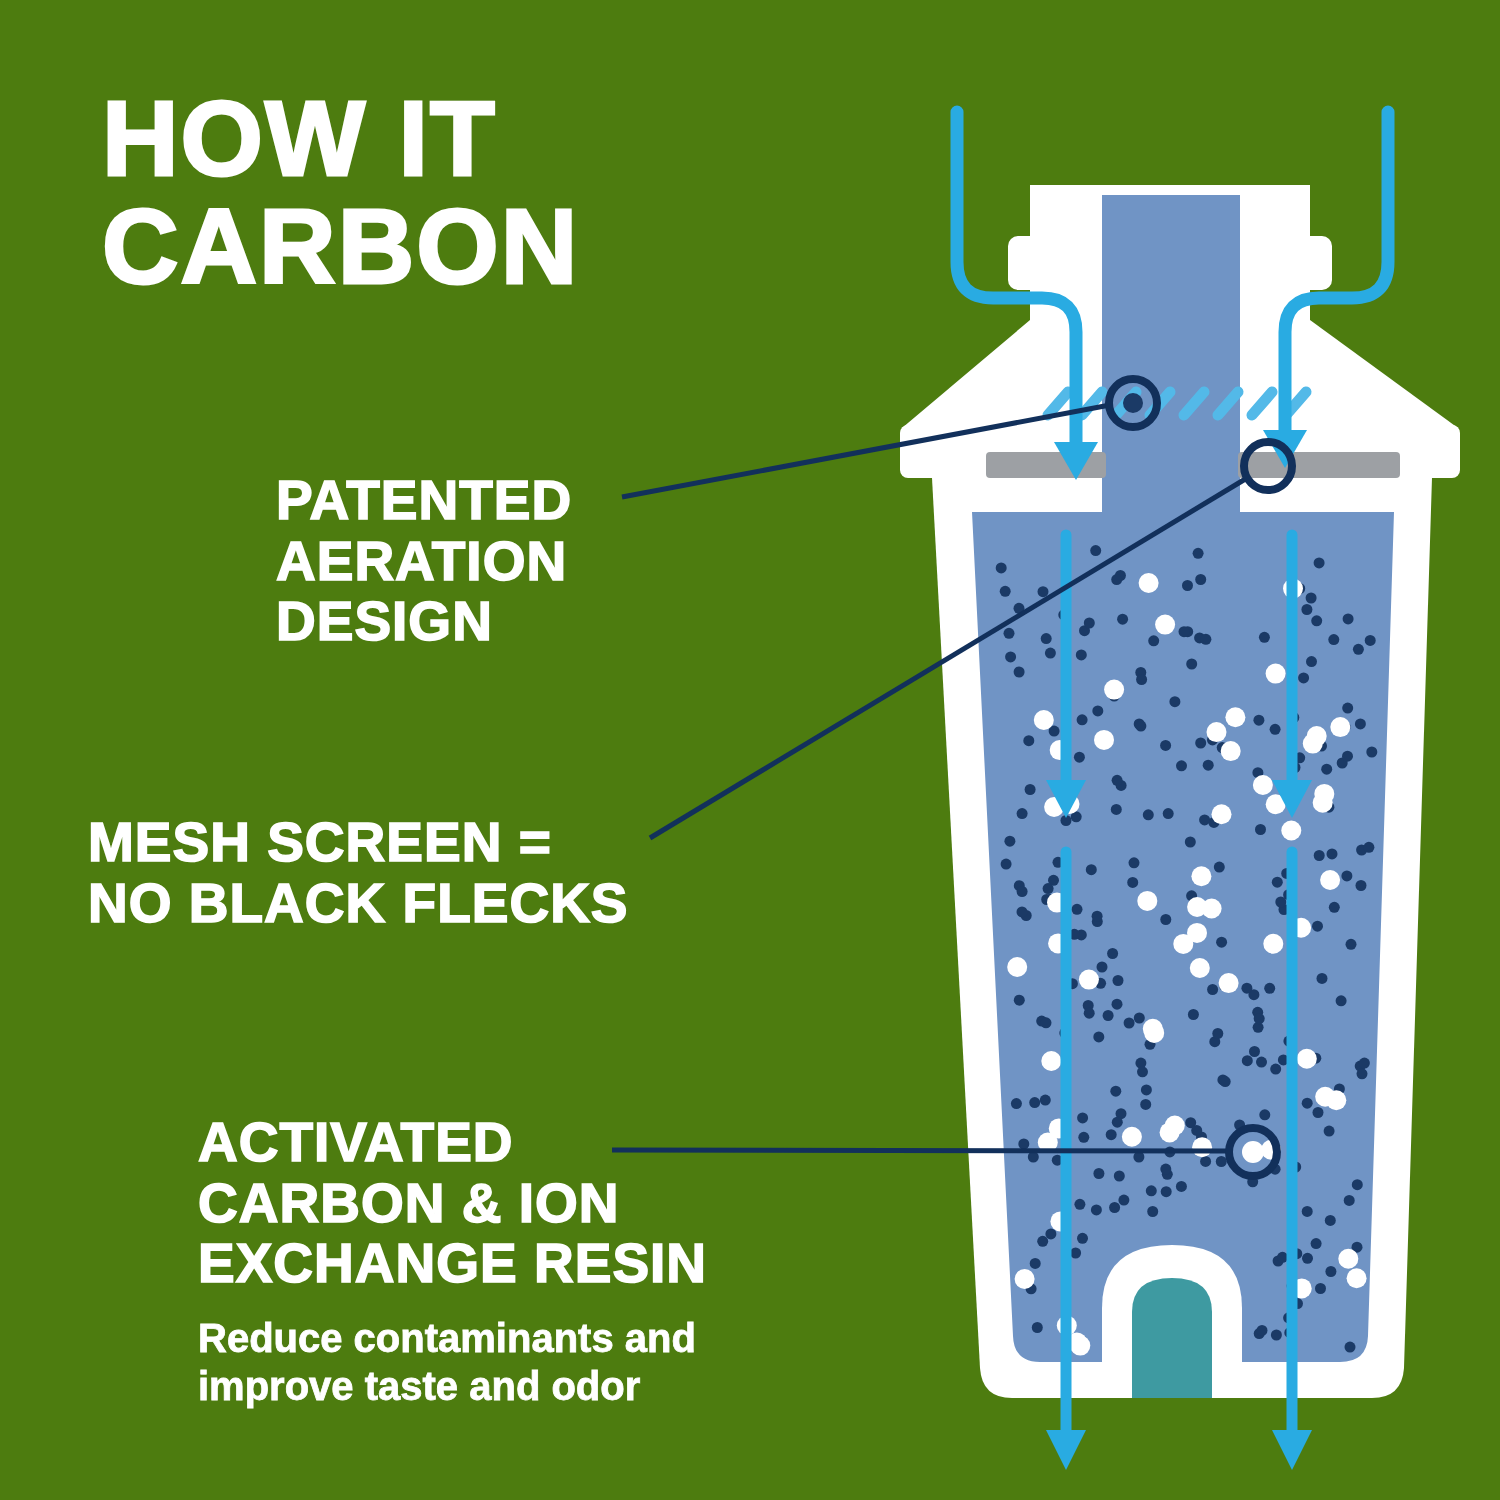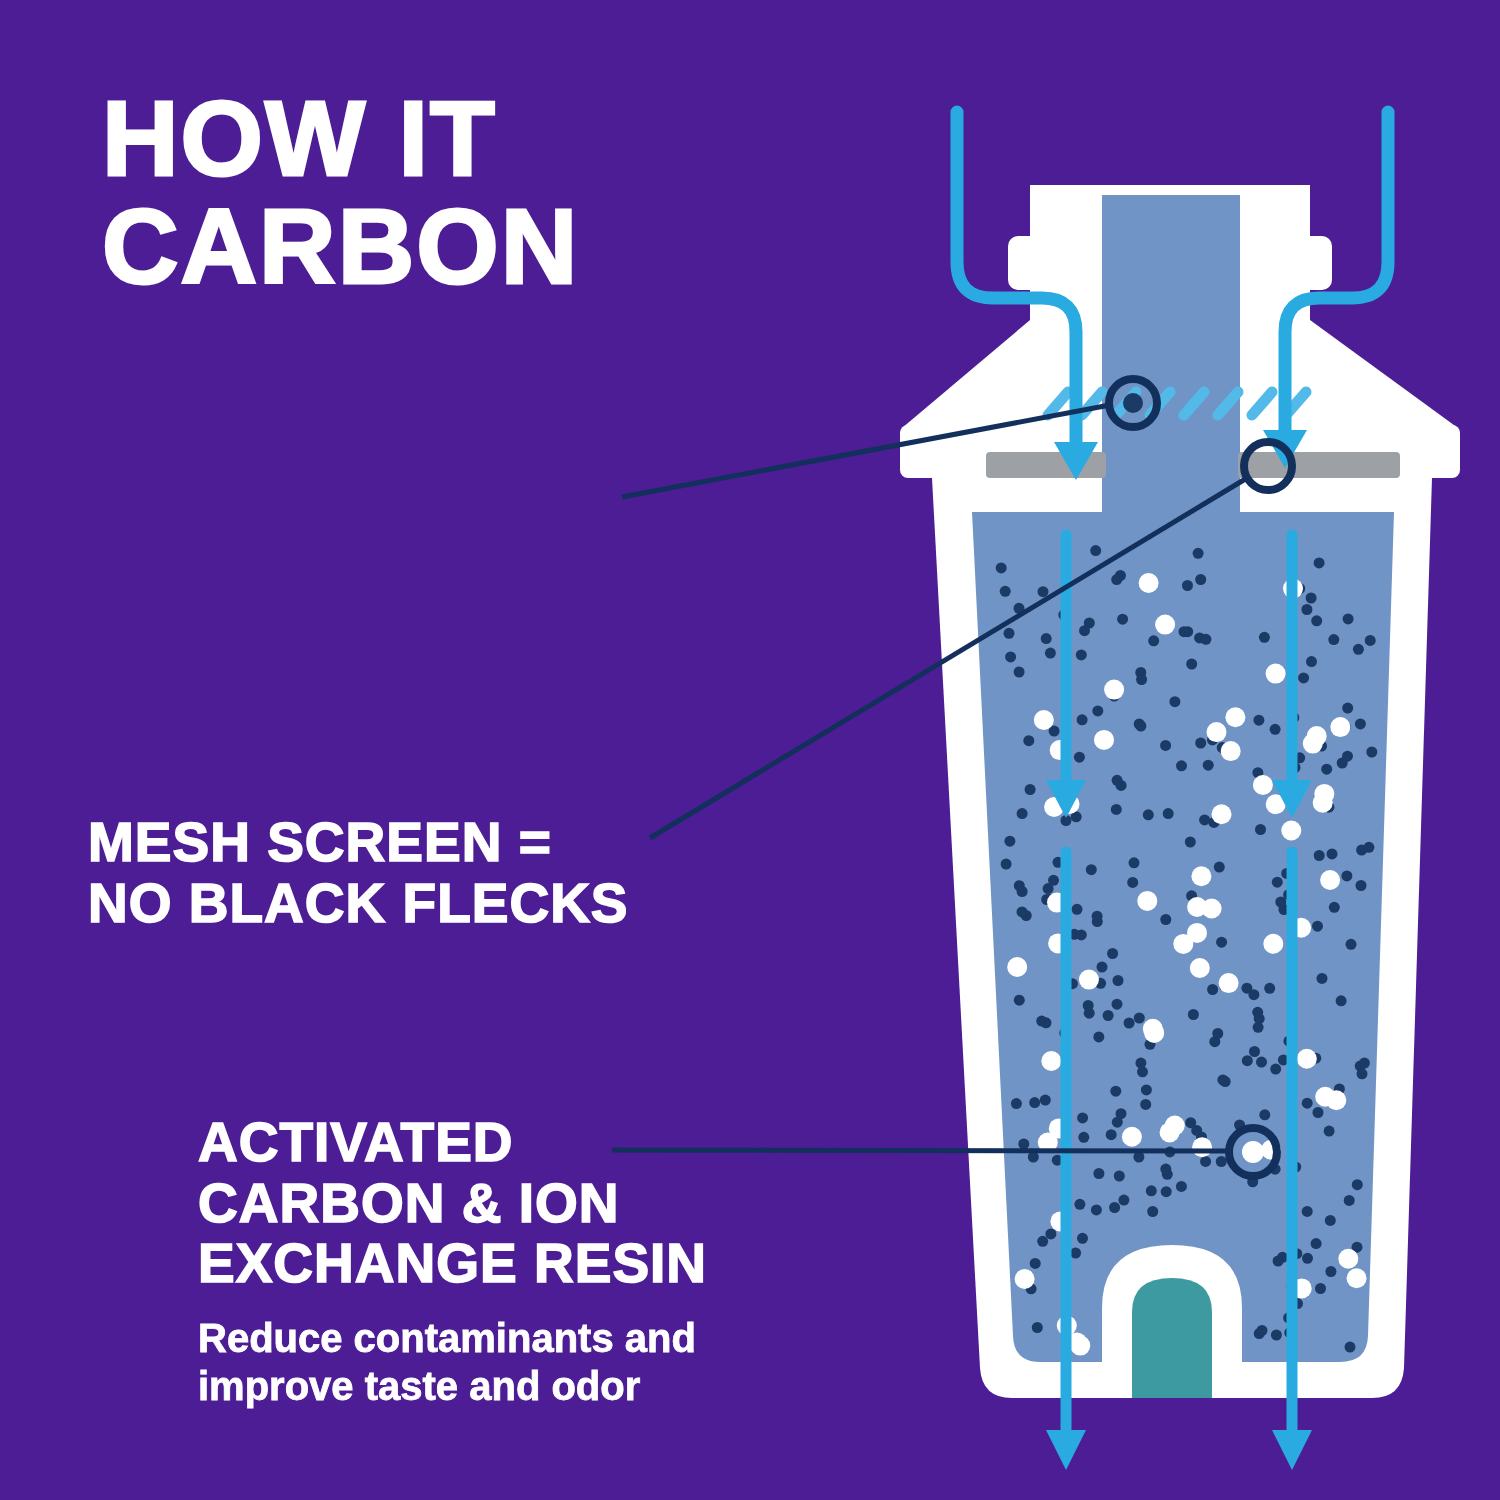--- a/index.html
+++ b/index.html
@@ -10,21 +10,21 @@
   .title{left:102px;top:84px;font-size:106px;line-height:1.02;letter-spacing:2px;-webkit-text-stroke:3px #fff;}
   .label{font-size:55px;line-height:1.1;letter-spacing:1px;-webkit-text-stroke:1.6px #fff;}
   #label-aeration{left:276px;top:470px;}
   #label-mesh{left:88px;top:812px;}
   #label-carbon{left:198px;top:1112px;}
   .subtext{font-size:40px;line-height:1.2;margin-top:20px;letter-spacing:0;-webkit-text-stroke:0.8px #fff;}
 </style>
 </head>
 <body style="background: rgb(62, 154, 161);">
 
-<div class="canvas" id="canvas" style="background: #4c1d95;">
+<div class="canvas" id="canvas" style="background: #4d7c0f;">
 
   <svg class="art" width="1500" height="1500" viewBox="0 0 1500 1500">
 
     <g fill="#FFFFFF">
       <rect x="1030" y="185" width="280" height="150"></rect>
       <rect x="1008" y="236" width="324" height="54" rx="10"></rect>
       <polygon points="1030,320 1310,320 1458,428 902,428"></polygon>
       <rect x="900" y="425" width="560" height="53" rx="8"></rect>
       <path d="M 932,478 L 1432,478 L 1404,1368 Q 1402,1398 1372,1398 L 1012,1398 Q 982,1398 980,1368 Z"></path>
     </g>
@@ -382,20 +382,25 @@
     </g>
     <circle cx="1133" cy="403" r="10" fill="#1B3A66"></circle>
     <circle cx="1253" cy="1152" r="11" fill="#FFFFFF"></circle>
   </svg>
 
   <div class="txt title">
     <div>HOW IT</div>
     <div>CARBON</div>
   </div>
 
+  <div class="txt label" id="label-aeration">
+    <div>PATENTED</div>
+    <div>AERATION</div>
+    <div>DESIGN</div>
+  </div>
 
   <div class="txt label" id="label-carbon">
     <div>ACTIVATED</div>
     <div>CARBON &amp; ION</div>
     <div>EXCHANGE RESIN</div>
     <div class="subtext">
       <div>Reduce contaminants and</div>
       <div>improve taste and odor</div>
     </div>
   </div>

